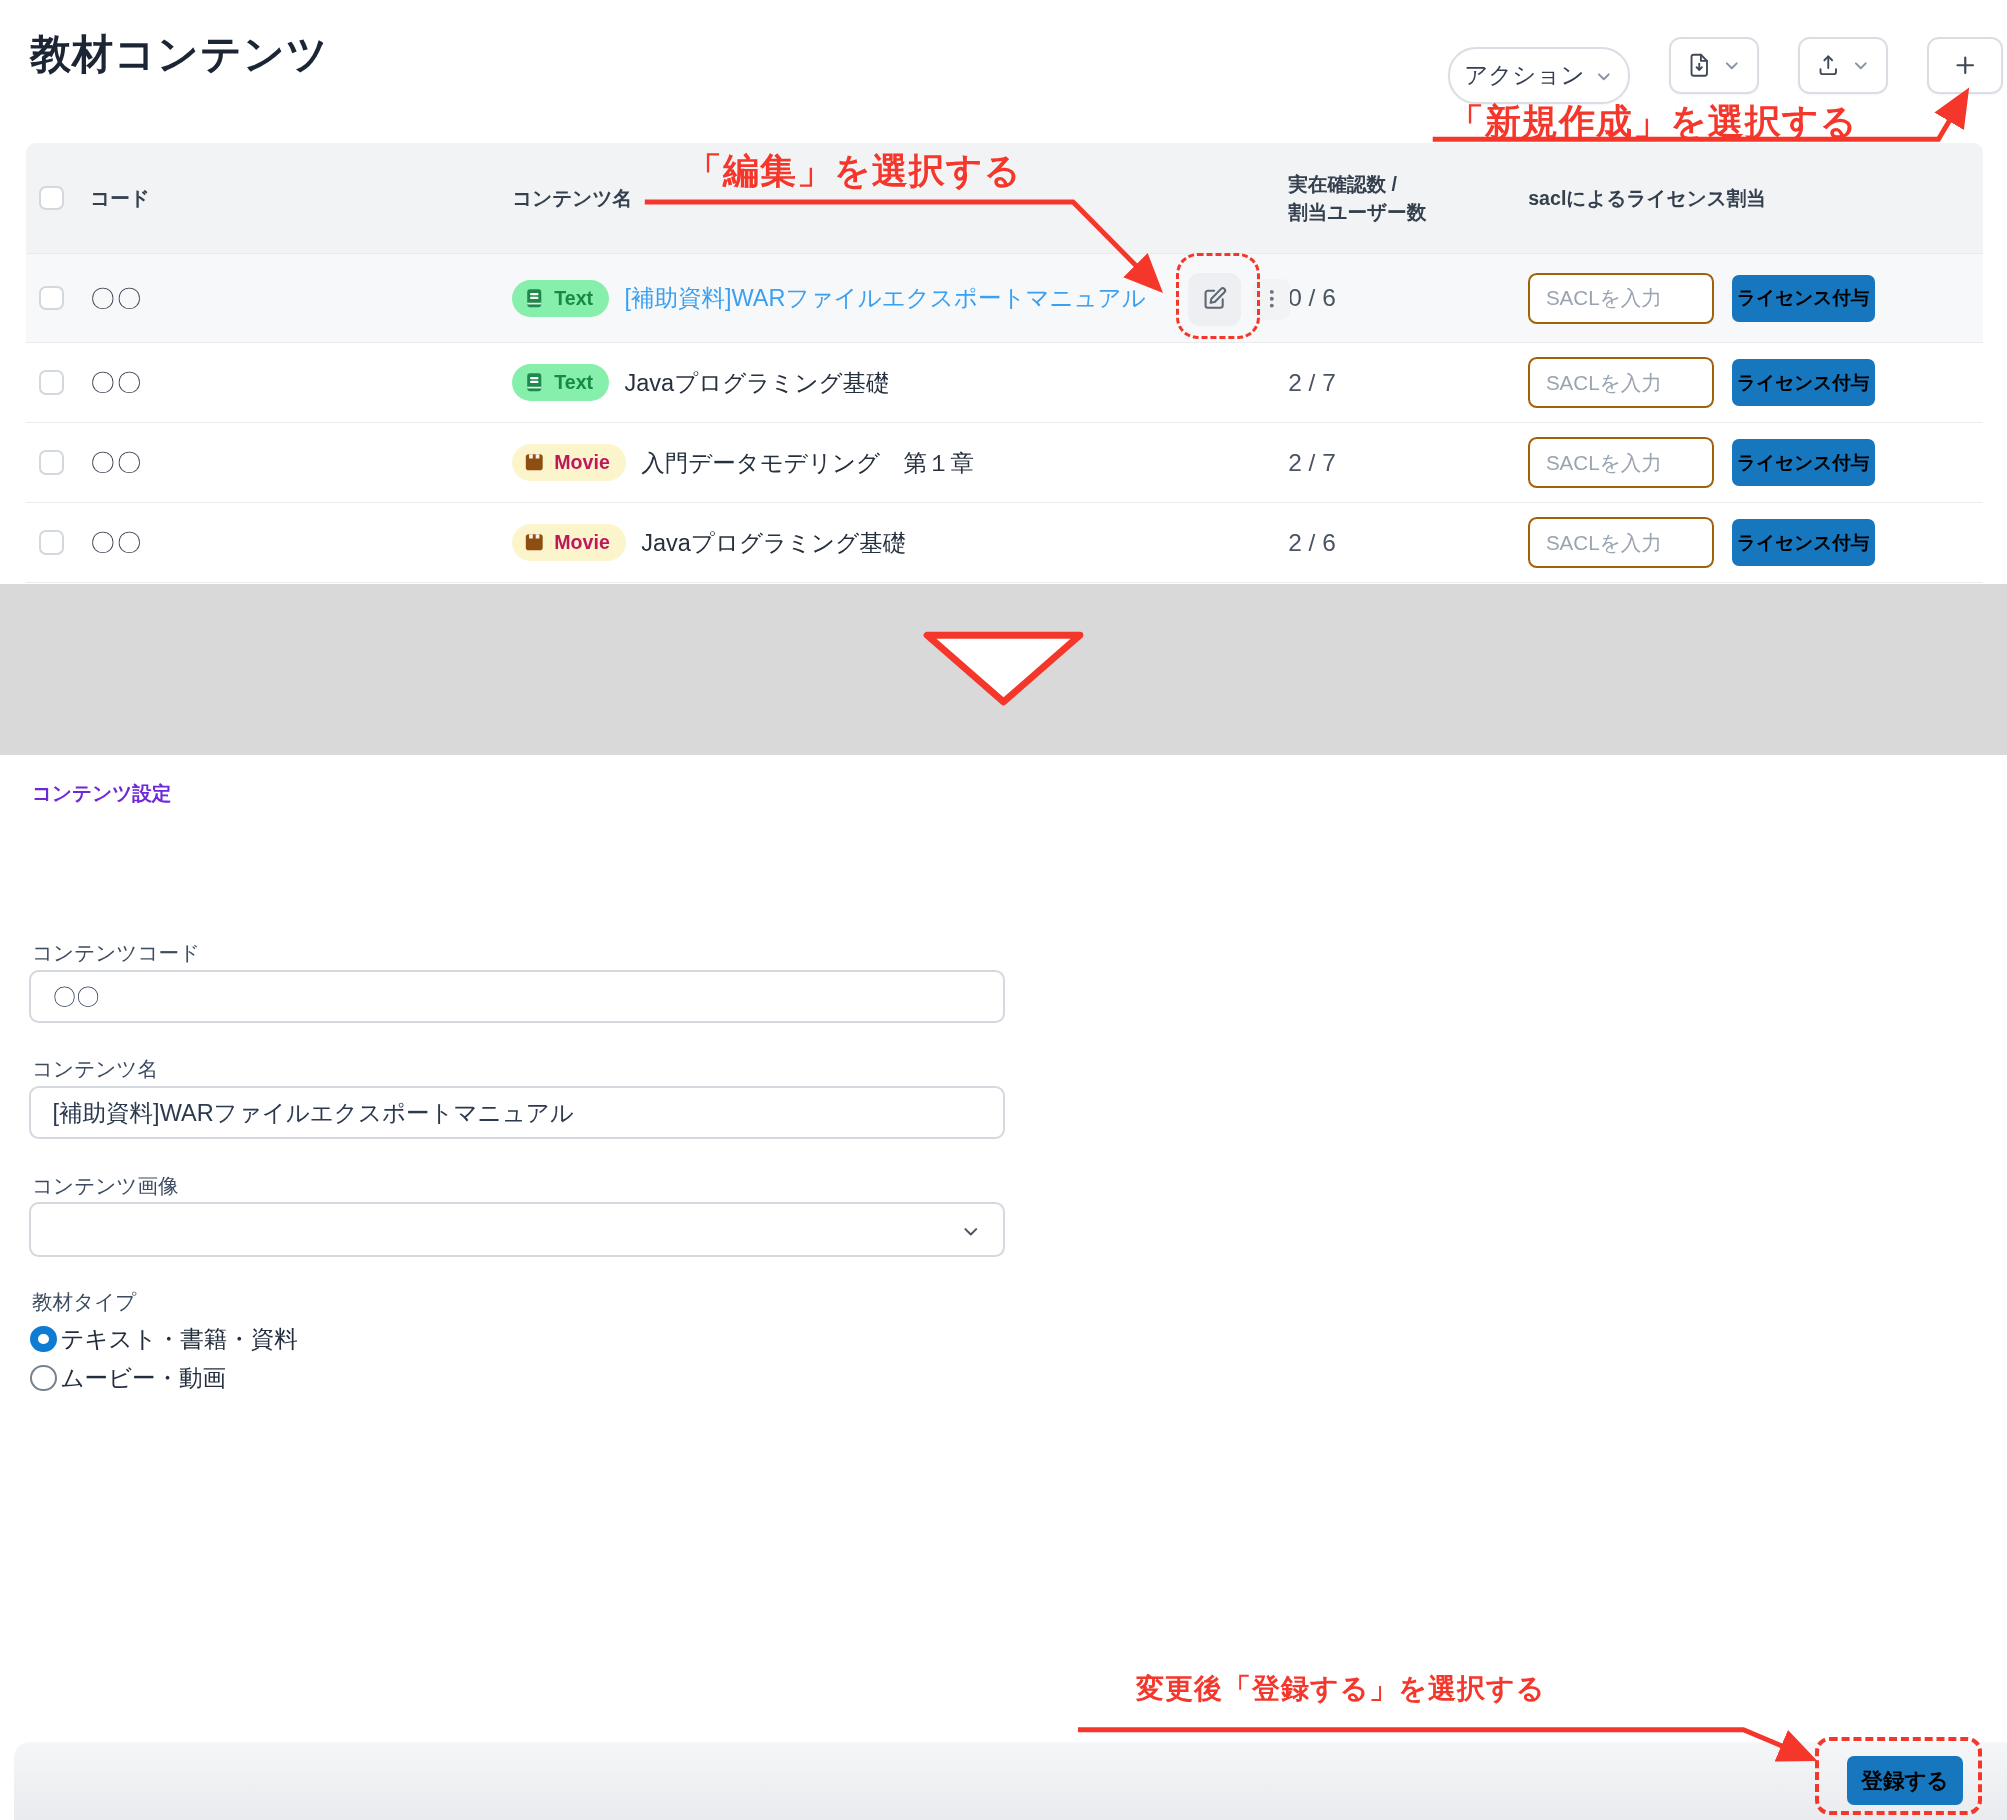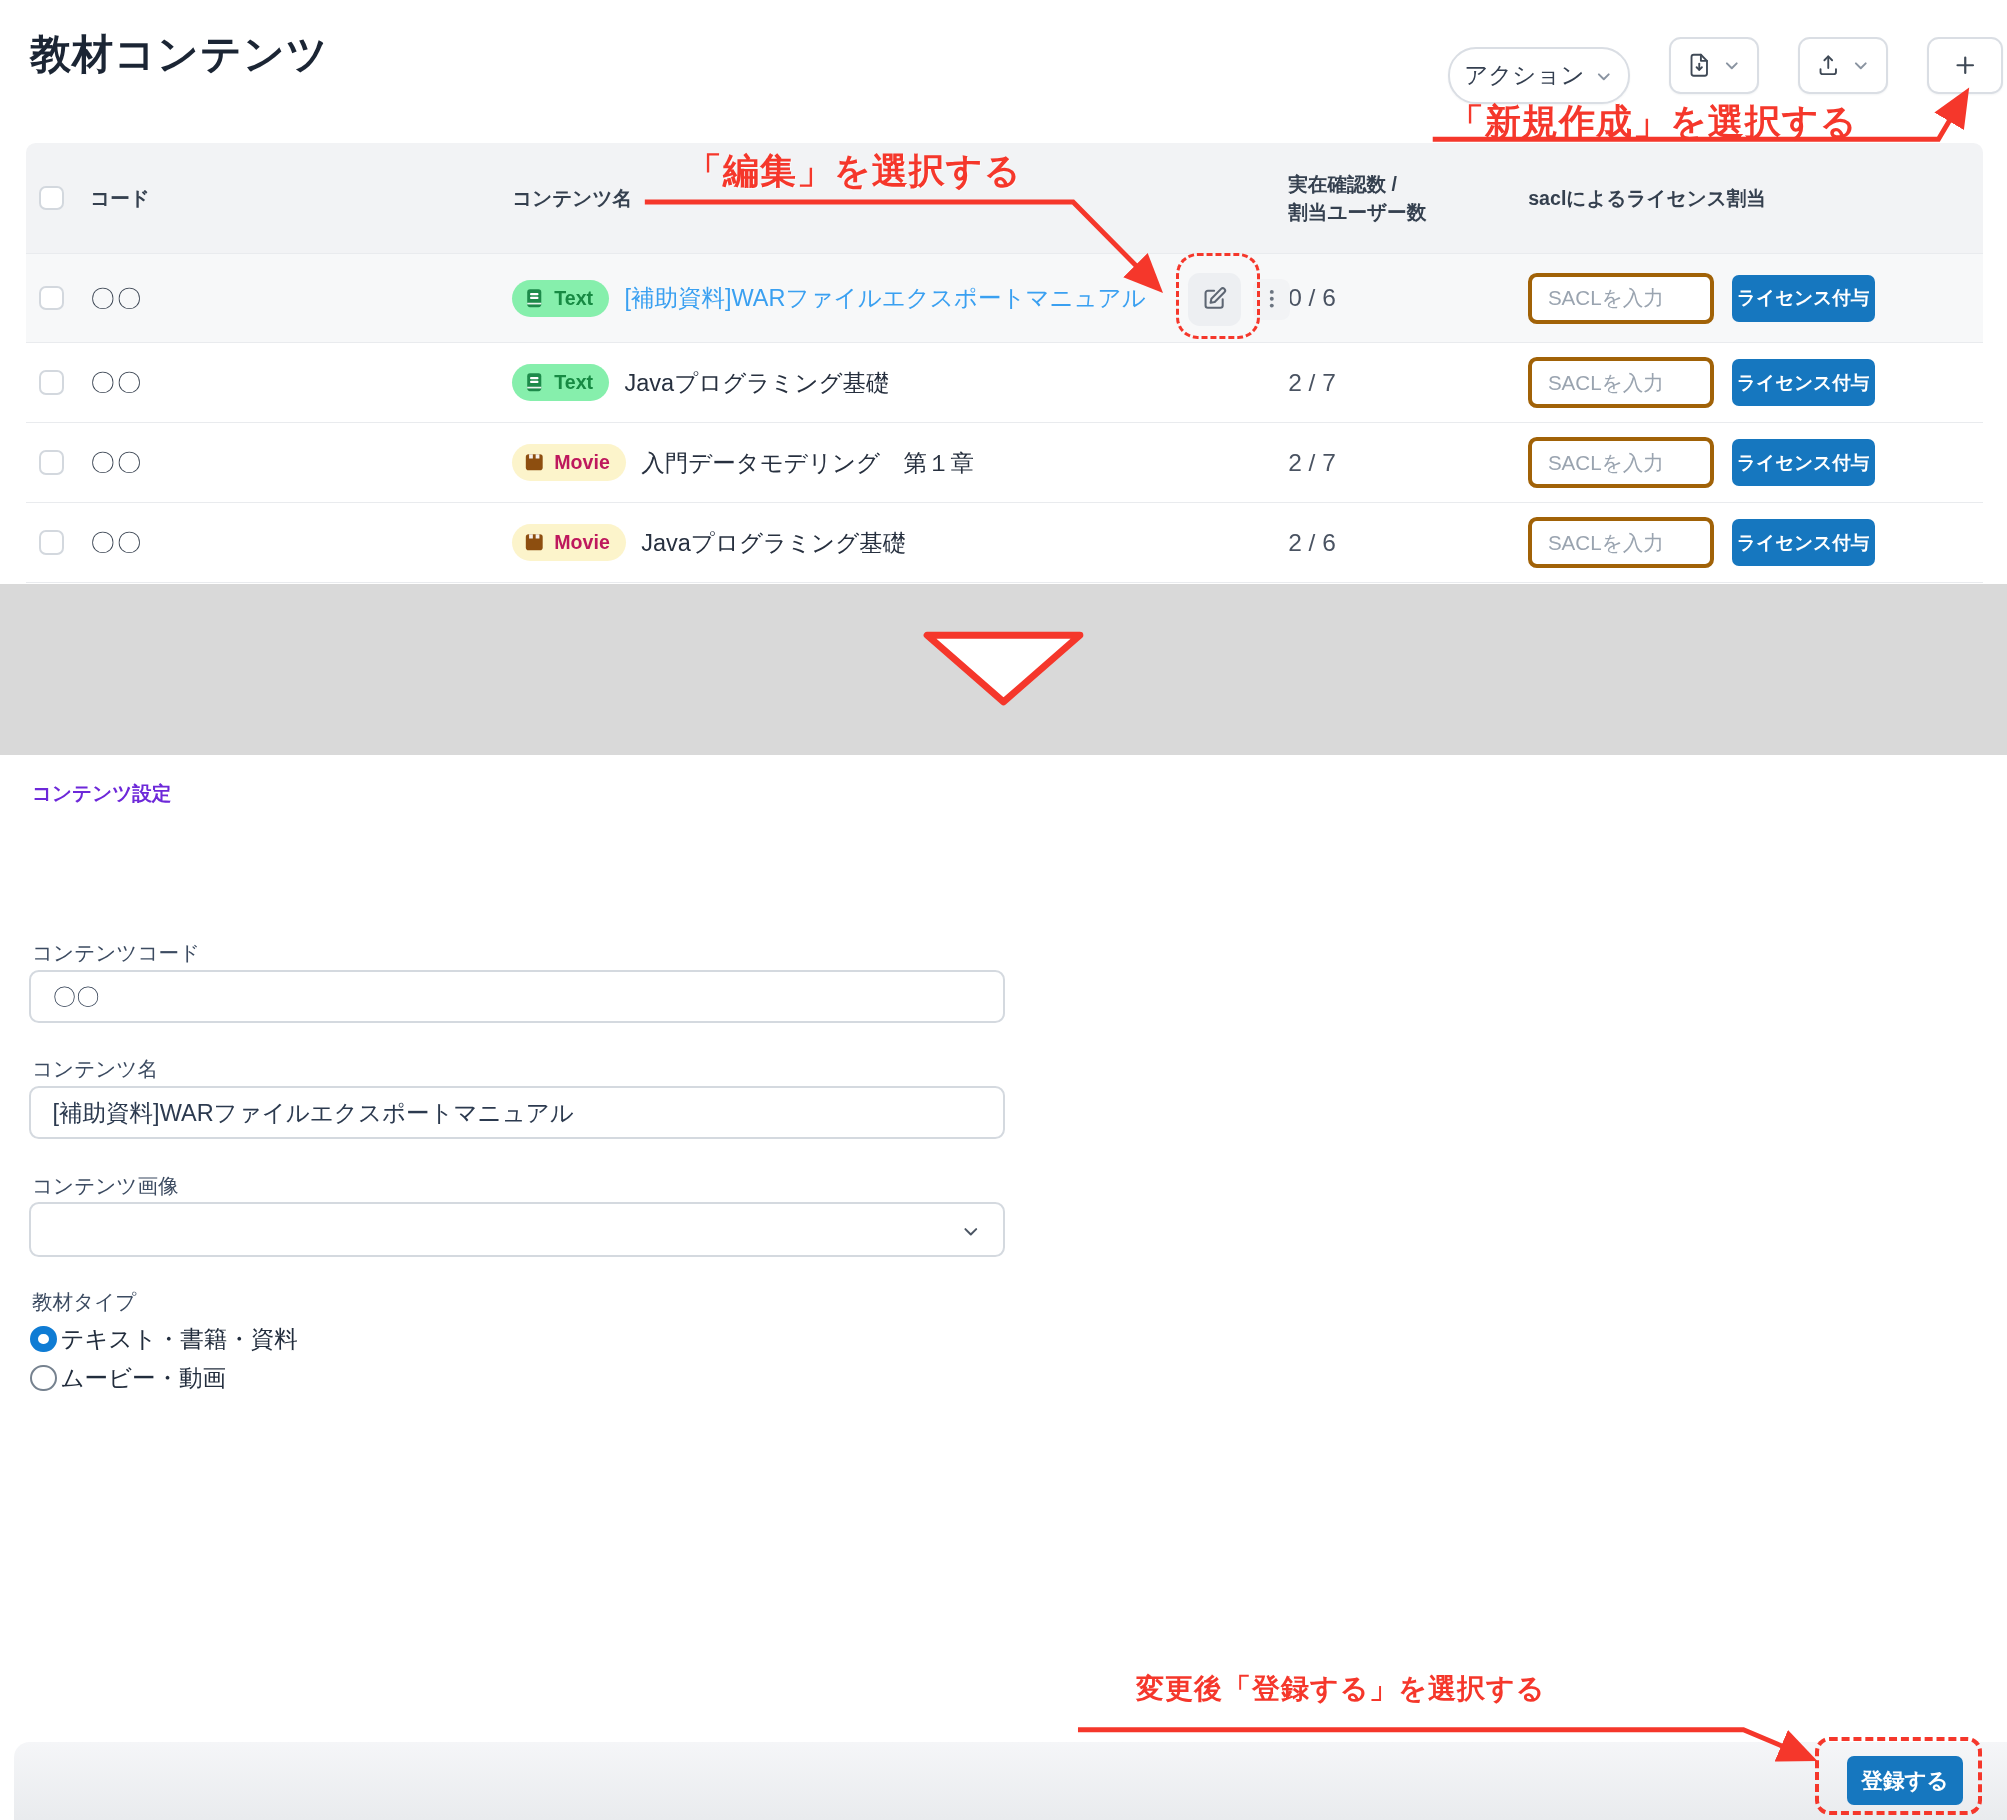--- a/index.html
+++ b/index.html
@@ -35,24 +35,24 @@
   .badge-movie { background:#fcf4cb; color:#be185d; }
   .cname { font-size:23.5px; color:#27303f; }
   .cname.link { color:#3aa0f1; }
   .acts { position:relative; height:100%; }
   .edit-btn { position:absolute; left:29px; top:18.6px; width:53px; height:53px; background:#edeff2; border-radius:11.8px;
               display:flex; align-items:center; justify-content:center; cursor:pointer; }
   .kebab-btn { position:absolute; left:94px; top:24.5px; width:37px; height:41px; background:#f2f3f5; border-radius:8.8px;
               display:flex; align-items:center; justify-content:center; cursor:pointer; }
   .count-cell { font-size:24.5px; color:#4a5362; }
   .lic-cell { display:flex; align-items:center; gap:17.6px; }
-  .sacl-input { width:186px; height:51px; border:4px solid #a16207; border-radius:8.8px; font-size:20.6px; padding:0 15.7px;
+  .sacl-input { width:186px; height:51px; border:2px solid #a16207; border-radius:8.8px; font-size:20.6px; padding:0 15.7px;
                 color:#2c3a4f; background:#fff; }
   .sacl-input::placeholder { color:#9aa4b0; }
-  .blue-btn { background:#1677bf; color:#ffffff; border:none; border-radius:6.9px; font-weight:700; cursor:pointer;font-family:Liberation Serif, serif; }
+  .blue-btn { background:#1677bf; color:#000000; border:none; border-radius:6.9px; font-weight:700; cursor:pointer;font-family:Liberation Serif, serif; }
   .lic-btn { width:143px; height:47px; font-size:18.6px; }
 
   
   .band { position:absolute; left:0; top:584px; width:2007px; height:171px; background:#d9d9d9; }
 
   
   .sec-label { position:absolute; left:32px; top:780px; font-size:19.6px; color:#6d28d9;font-weight:bold; }
   .form-title { position:absolute; left:27.4px; top:812px; font-size:39px; font-weight:700; color:#18222f; }
   .f-label { position:absolute; font-size:20.6px; color:#3c4b61; }
   .f-input { position:absolute; left:29px; width:976px; height:53px; border:2px solid #d4d9df; border-radius:9.8px;

